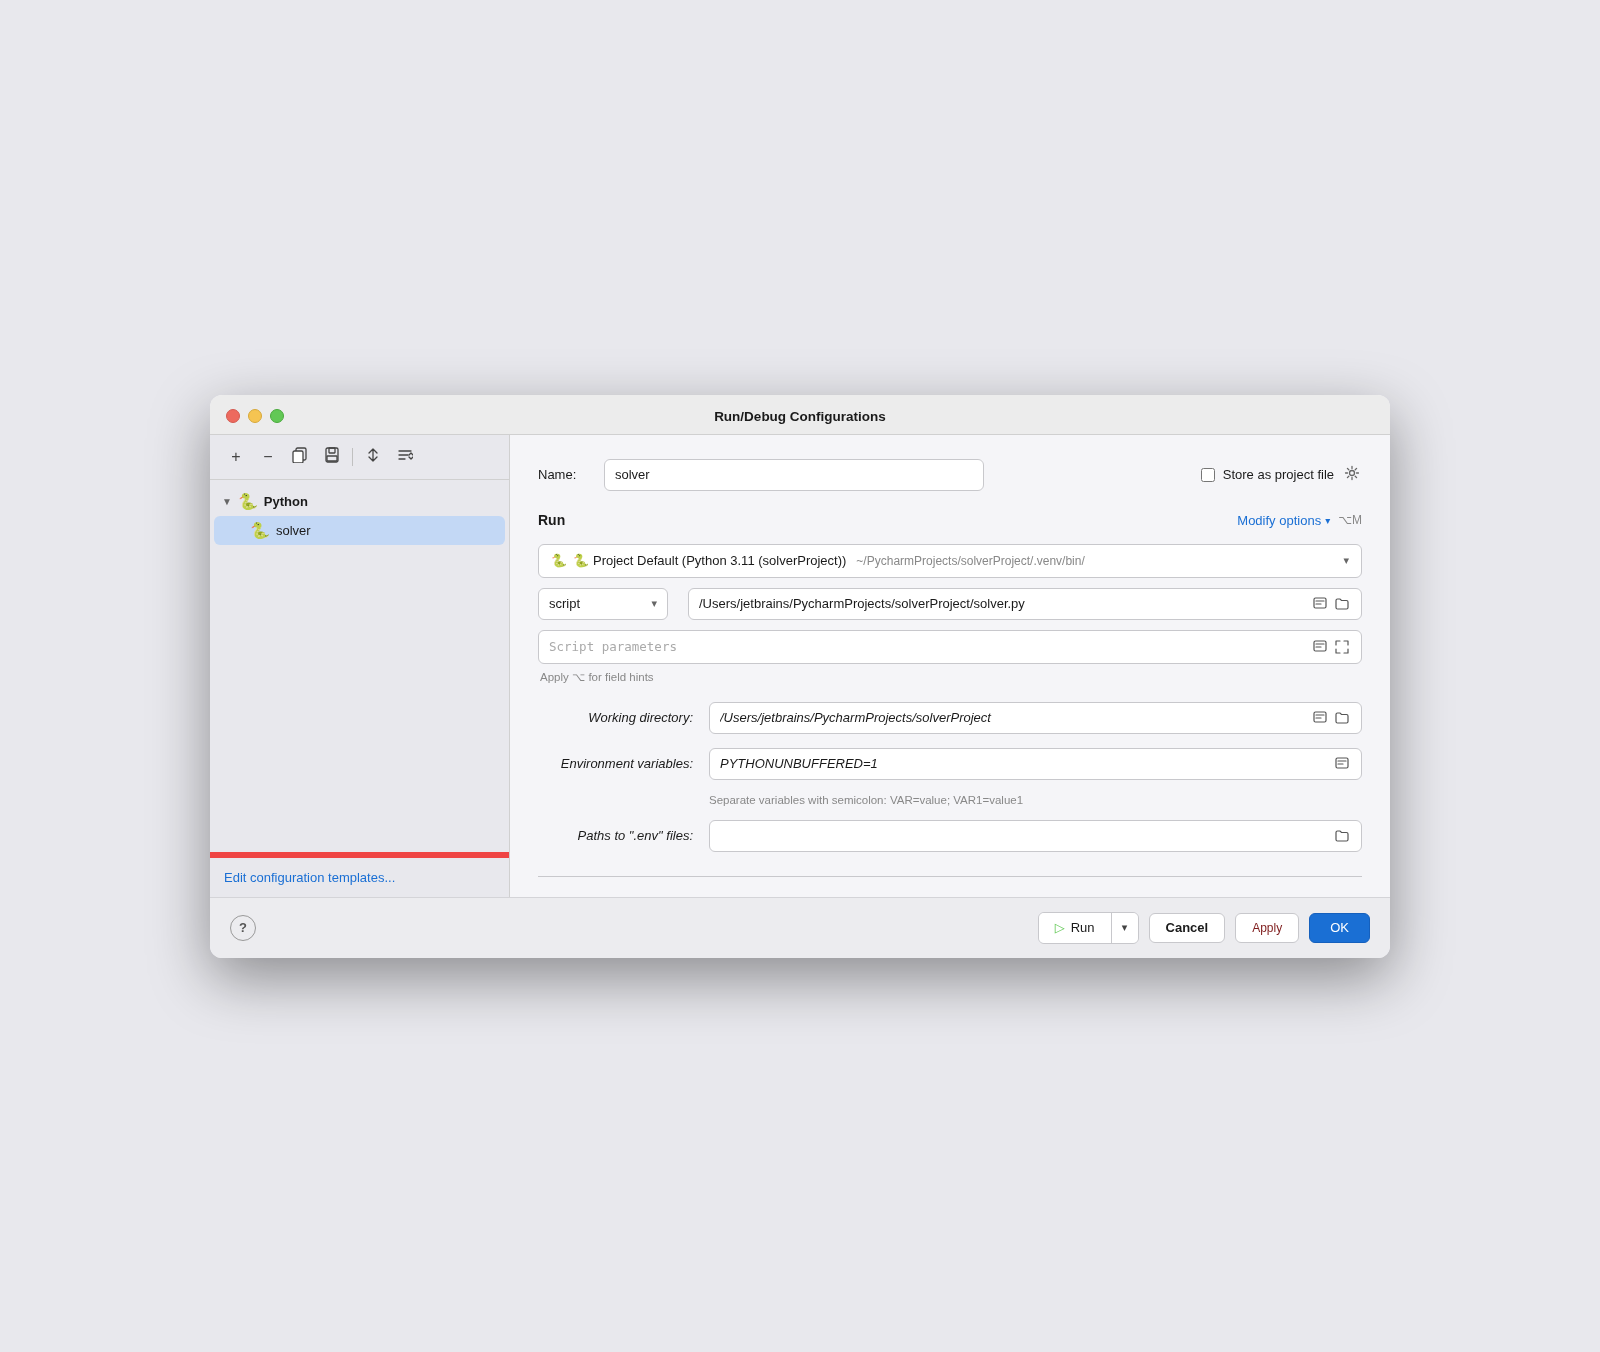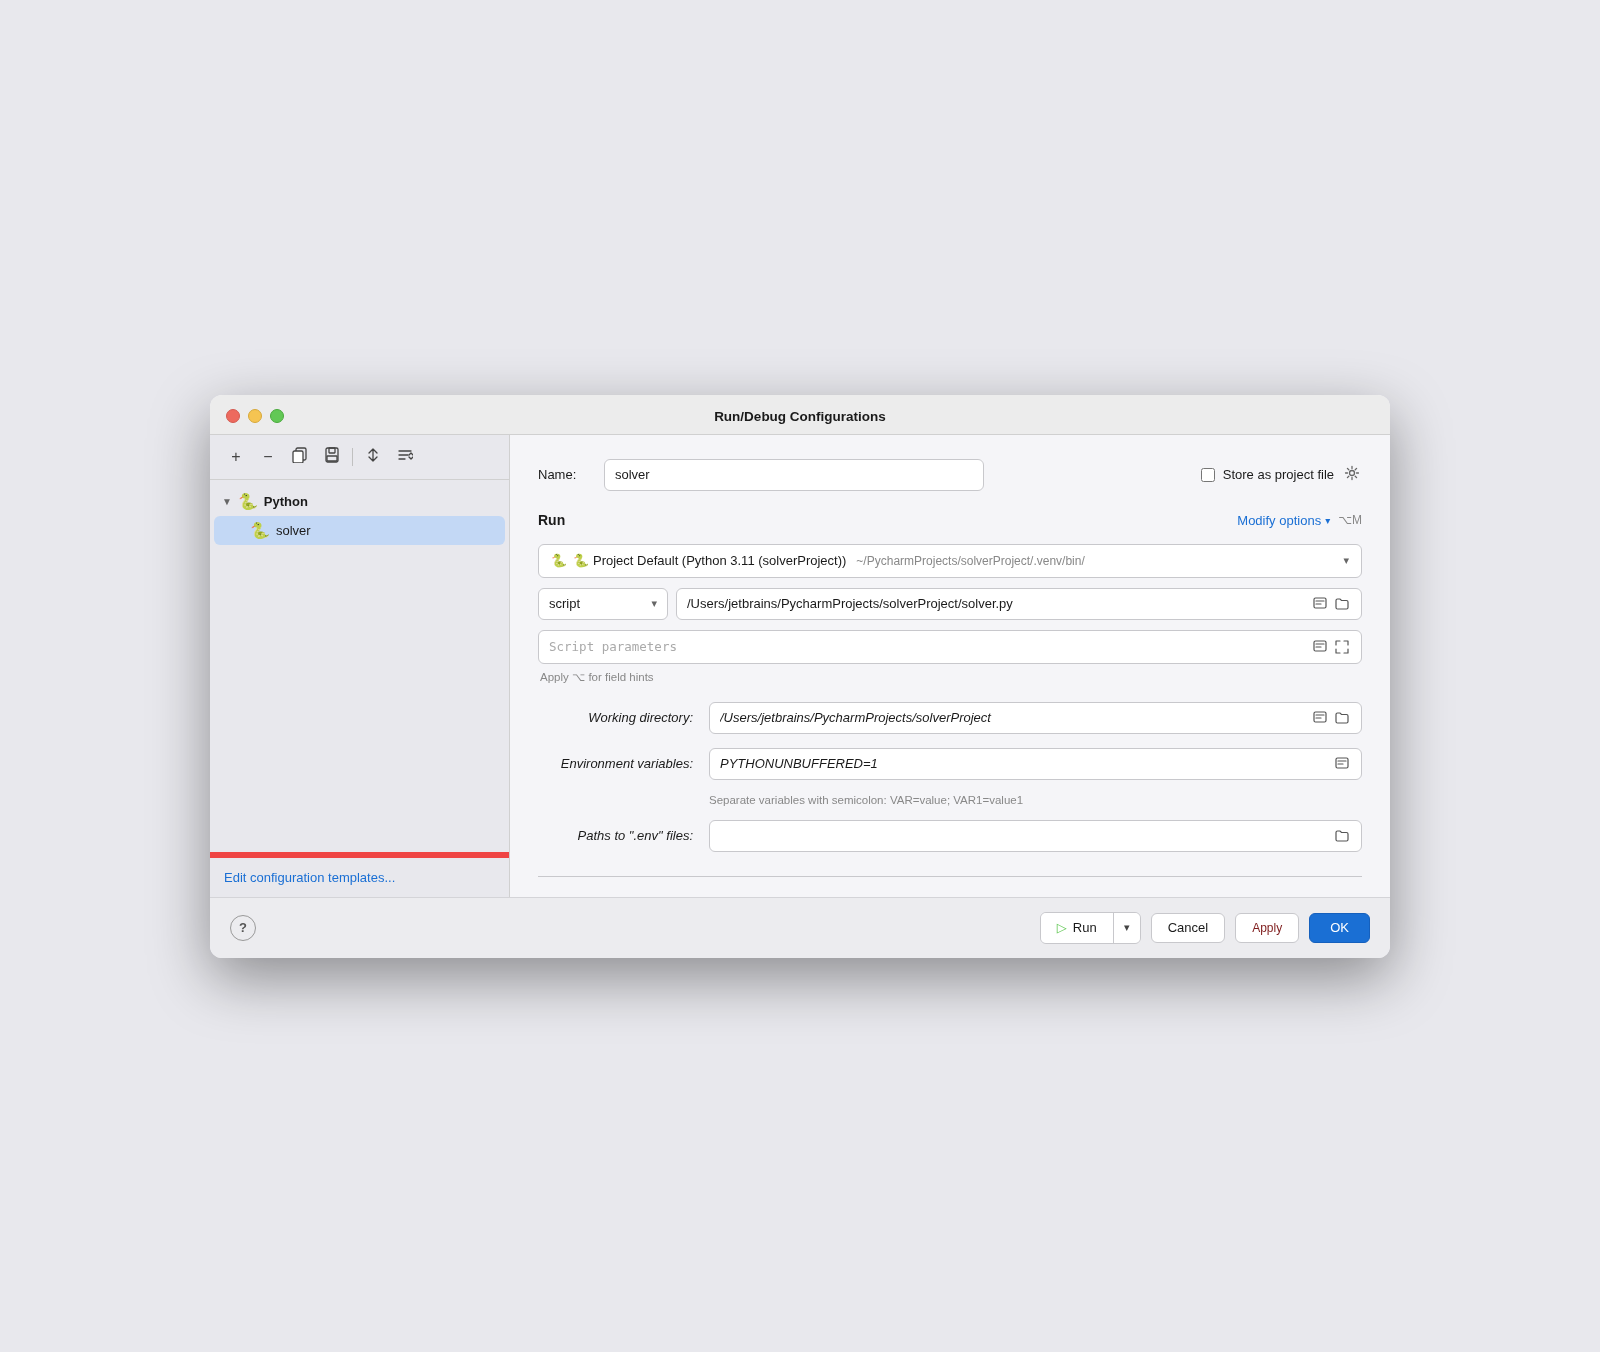--- a/index.html
+++ b/index.html
@@ -255,21 +255,21 @@
     }
     .interp-path {
       color: #888;
       font-size: 12px;
       margin-left: 4px;
     }
     
     .script-row {
       display: flex;
       align-items: center;
-      gap: 8px;
+      gap: 20px;
       margin-bottom: 10px;
     }
     .script-type-select {
       width: 130px;
       height: 32px;
       border: 1px solid #c8c8cc;
       border-radius: 6px;
       background: white;
       padding: 0 10px;
       font-size: 13px;
@@ -444,20 +444,21 @@
     }
     .cancel-btn {
       height: 30px;
       padding: 0 16px;
       background: white;
       border: 1px solid #c8c8cc;
       border-radius: 6px;
       cursor: pointer;
       font-size: 13px;
       color: #1a1a1a;
+      font-weight: bold;
     }
     .apply-btn {
       height: 30px;
       padding: 0 16px;
       background: white;
       border: 1px solid #c8c8cc;
       border-radius: 6px;
       cursor: pointer;
       font-size: 12px;
       color: #7f1d1d;

